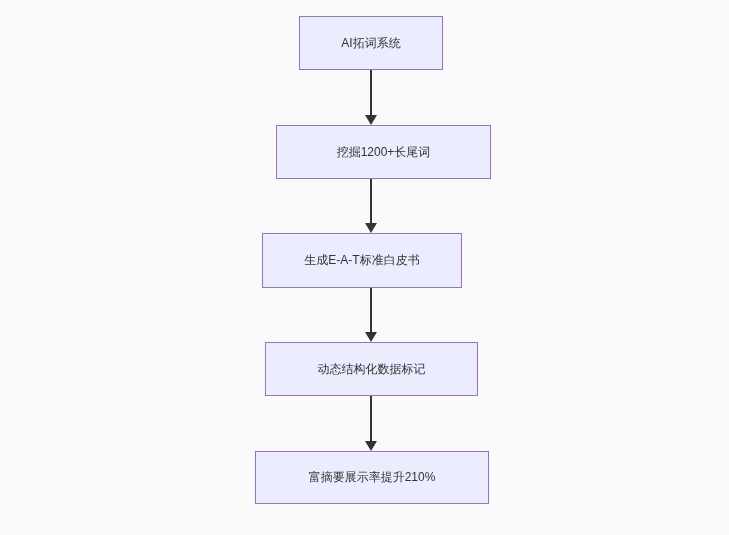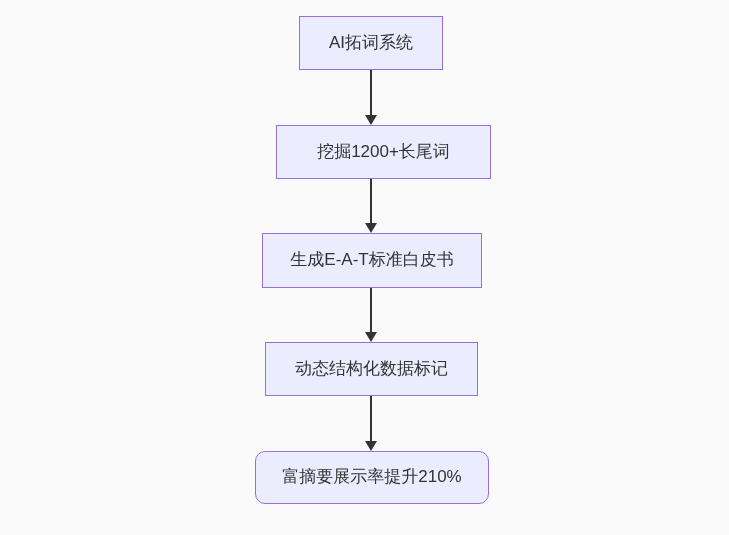--- a/index.html
+++ b/index.html
@@ -14,33 +14,33 @@
     height: 535px;
     background: #fafafa;
     overflow: hidden;
   }
   .node {
     position: absolute;
     box-sizing: border-box;
     background: #ECECFF;
     border: 1px solid #9370DB;
     color: #333333;
-    font-size: 17px;
+    font-size: 12px;
     line-height: 1.2;
     display: flex;
     align-items: center;
     justify-content: center;
     text-align: center;
     white-space: nowrap;
   }
   #node-0 { left: 299px; top: 16px;  width: 144px; height: 54px; }
   #node-1 { left: 276px; top: 125px; width: 215px; height: 54px; }
-  #node-2 { left: 262px; top: 233px; width: 220px; height: 55px; }
+  #node-2 { left: 262px; top: 233px; width: 200px; height: 55px; }
   #node-3 { left: 265px; top: 342px; width: 213px; height: 54px; }
-  #node-4 { left: 255px; top: 451px; width: 234px; height: 53px; border-radius: 10px; }
+  #node-4 { left: 255px; top: 451px; width: 234px; height: 53px; }
 
   .arrow {
     position: absolute;
     left: 365px;
     width: 12px;
   }
   .arrow .line {
     position: absolute;
     left: 5px;
     top: 0;

